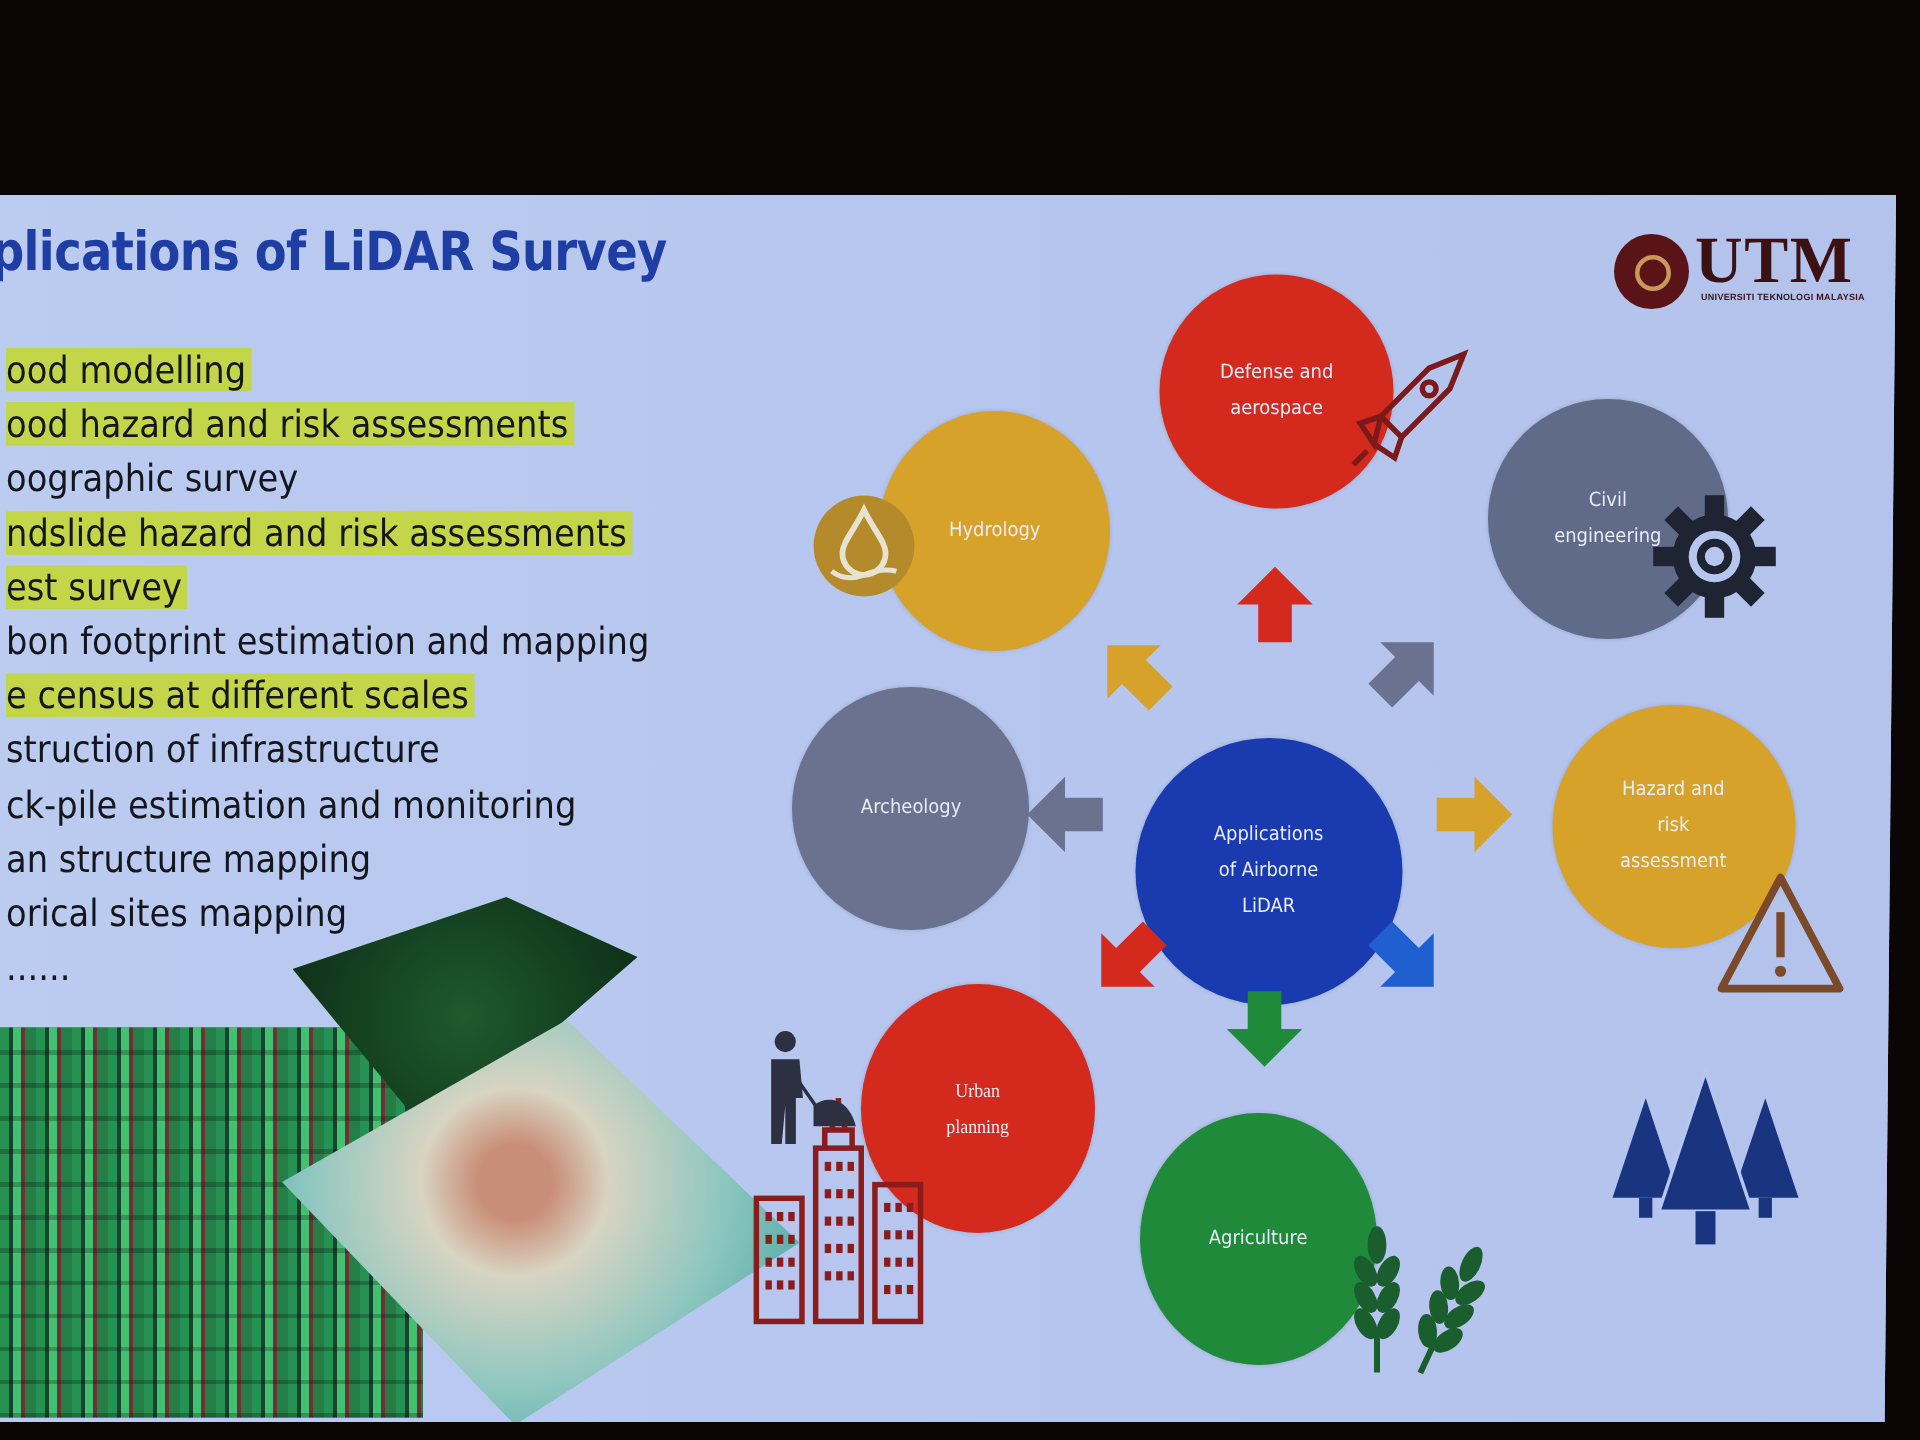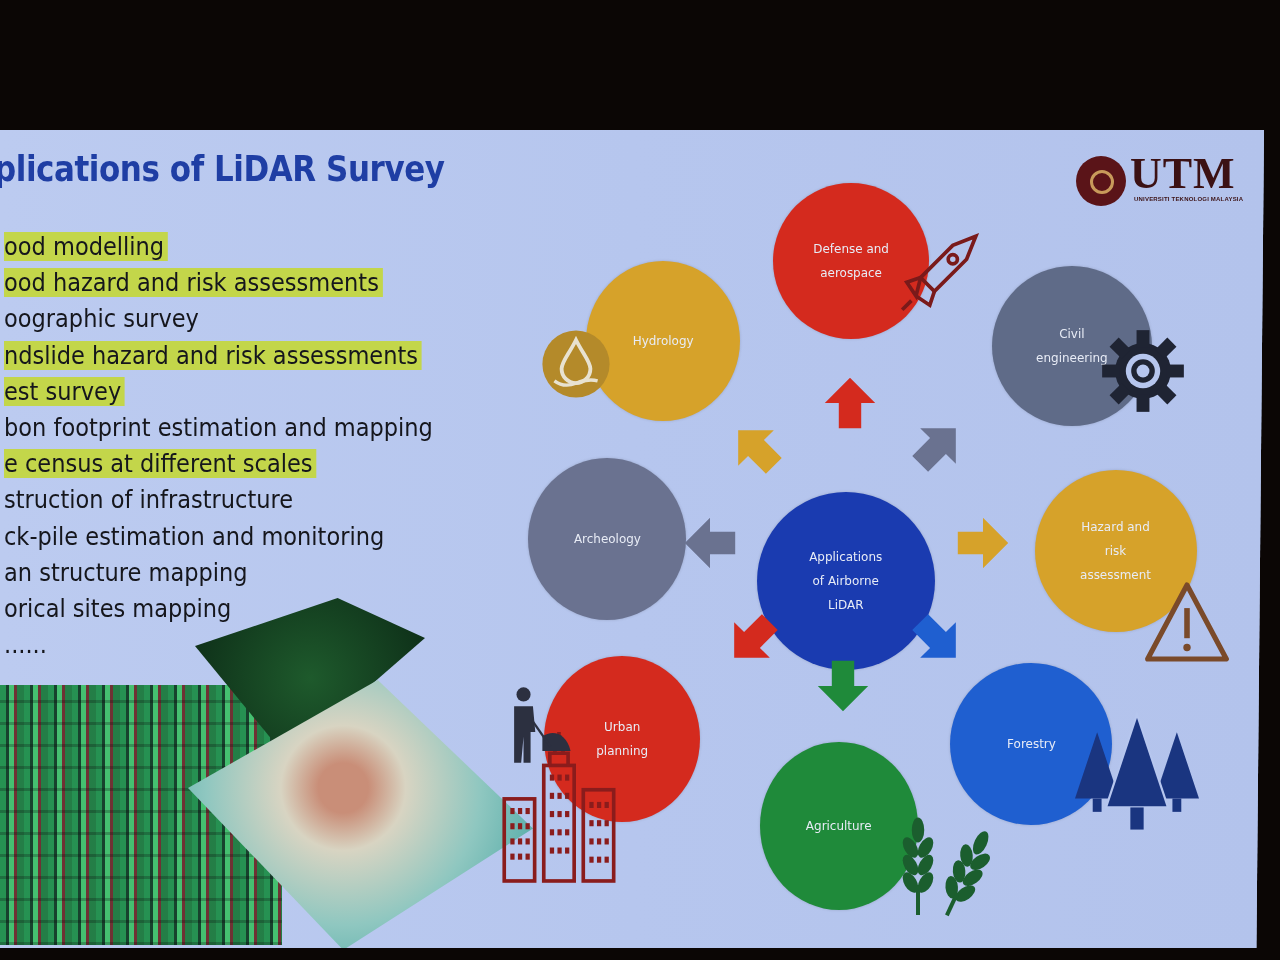--- a/index.html
+++ b/index.html
@@ -74,34 +74,31 @@
     </div>
   <div class="circle" style="left:992px;top:136px;width:160px;height:160px;background:#5f6b88;">
       <span>Civil
 engineering</span>
     </div>
   <div class="circle" style="left:1035px;top:340px;width:162px;height:162px;background:#d6a22a;">
       <span>Hazard and
 risk
 assessment</span>
     </div>
-  <div class="circle" style="left:950px;top:533px;width:162px;height:162px;background:#1f5fd0;">
-      <span>Forestry</span>
-    </div>
   <div class="circle" style="left:760px;top:612px;width:158px;height:168px;background:#1f8a3a;">
       <span>Agriculture</span>
     </div>
-  <div class="circle" style="left:544px;top:526px;width:156px;height:166px;background:#d42a1e;">
+  <div class="circle" style="left:574px;top:526px;width:156px;height:166px;background:#d42a1e;font-family:Liberation Serif, serif;">
       <span>Urban
 planning</span>
     </div>
   <div class="circle" style="left:528px;top:328px;width:158px;height:162px;background:#6a7290;">
       <span>Archeology</span>
     </div>
-  <div class="circle" style="left:586px;top:131px;width:154px;height:160px;background:#d6a22a;">
+  <div class="circle" style="left:586px;top:144px;width:154px;height:160px;background:#d6a22a;">
       <span>Hydrology</span>
     </div>
 
   <svg class="arrow" style="left:822px;top:245px;width:56px;height:56px;" viewBox="0 0 40 40">
       <path d="M20 2 L38 20 L28 20 L28 38 L12 38 L12 20 L2 20 Z" fill="#d42a1e"></path>
     </svg>
   <svg class="arrow" style="left:910px;top:288px;width:56px;height:56px;transform:rotate(45deg);" viewBox="0 0 40 40">
       <path d="M20 2 L38 20 L28 20 L28 38 L12 38 L12 20 L2 20 Z" fill="#6a7290"></path>
     </svg>
   <svg class="arrow" style="left:955px;top:385px;width:56px;height:56px;transform:rotate(90deg);" viewBox="0 0 40 40">

